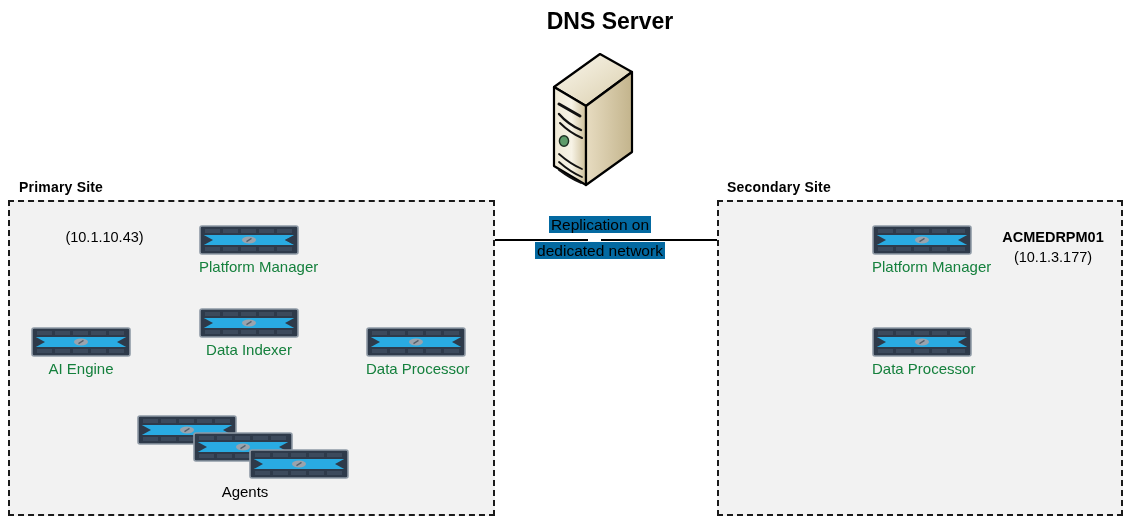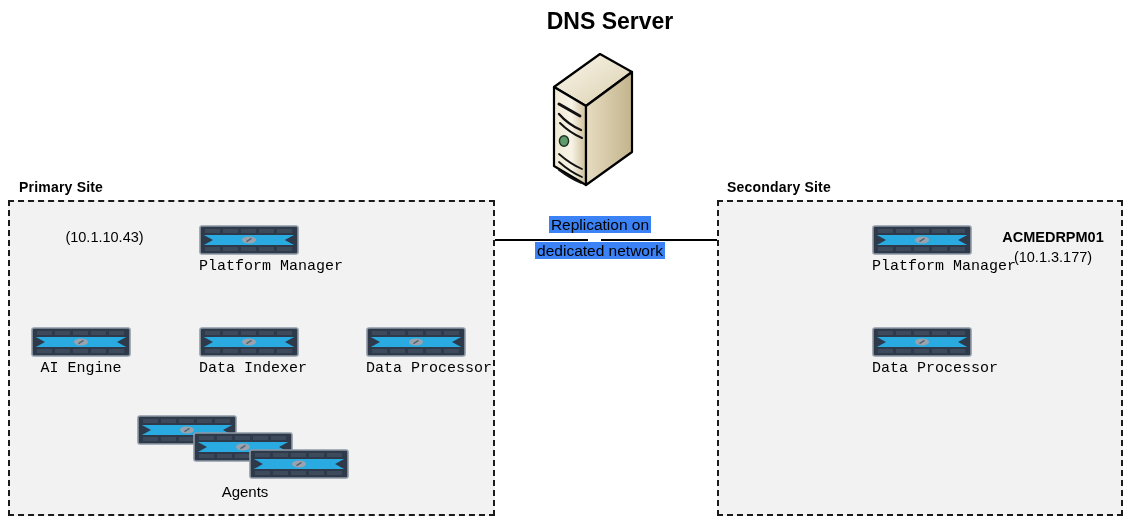--- a/index.html
+++ b/index.html
@@ -39,25 +39,24 @@
   .switch-icon{
     position:relative;
     width:100px;height:30px;
     display:block;
   }
   .switch-icon svg{display:block;width:100%;height:100%;}
 
   .node{position:absolute;text-align:center;}
   .node-label{
     font-size:15px;
-    color:#000000;
+    color:#15803d;
     white-space:nowrap;
     margin-top:3px;
     line-height:18px;
-    font-family:Liberation Mono, monospace;
   }
 
   
   .host-label{
     position:absolute;
     text-align:center;
     font-size:14.5px;
     line-height:20px;
     white-space:nowrap;
   }
@@ -82,21 +81,21 @@
   #replication-arrowhead{
     position:absolute;left:848px;top:231px;width:0;height:0;
     border-top:9px solid transparent;border-bottom:9px solid transparent;
     border-left:22px solid #000;
   }
   #replication-label{
     position:absolute;left:505px;top:212px;width:190px;
     text-align:center;font-size:15.5px;line-height:26px;
     color:#000;background:transparent;
   }
-  #replication-label span{background:#3b82f6;padding:0 2px;}
+  #replication-label span{background:#0369a1;padding:0 2px;}
 
   
   #agents-group{position:absolute;left:137px;top:415px;width:216px;height:85px;}
   #agents-group .switch-icon{position:absolute;}
   #agents-icon-1{left:0px;top:0px;}
   #agents-icon-2{left:56px;top:17px;}
   #agents-icon-3{left:112px;top:34px;}
   #agents-label{
     position:absolute;left:0;top:68px;width:216px;text-align:center;
     font-size:15px;white-space:nowrap;
@@ -203,21 +202,21 @@
       <rect x="3" y="10" width="94" height="10" fill="#29abe2"></rect>
       <polygon points="3,9 14,15 3,21" fill="#2e3a4a"></polygon>
       <polygon points="97,9 86,15 97,21" fill="#2e3a4a"></polygon>
       <ellipse cx="50" cy="15" rx="7" ry="3.4" fill="#9aa3ad"></ellipse>
       <path d="M47.5,16.6 L52.5,13.4" stroke="#55606c" stroke-width="1.3"></path>
     </svg>
   </span>
   <div class="node-label">AI Engine</div>
 </div>
 
-<div class="node" style="left:199px;top:327px;width:100px;text-align:center;">
+<div class="node" style="left:199px;top:308px;width:100px;text-align:center;">
   <span class="switch-icon">
     <svg viewBox="0 0 100 30" xmlns="http://www.w3.org/2000/svg">
       <rect x="1" y="1" width="98" height="28" rx="2" fill="#2e3a4a" stroke="#8f9aa6" stroke-width="1.6"></rect>
       <g fill="#3c4a5c">
         <rect x="6" y="4" width="15" height="4"></rect>
           <rect x="24" y="4" width="15" height="4"></rect>
         <rect x="42" y="4" width="15" height="4"></rect>
           <rect x="60" y="4" width="15" height="4"></rect>
         <rect x="78" y="4" width="15" height="4"></rect>
         <rect x="6" y="22" width="15" height="4"></rect>

